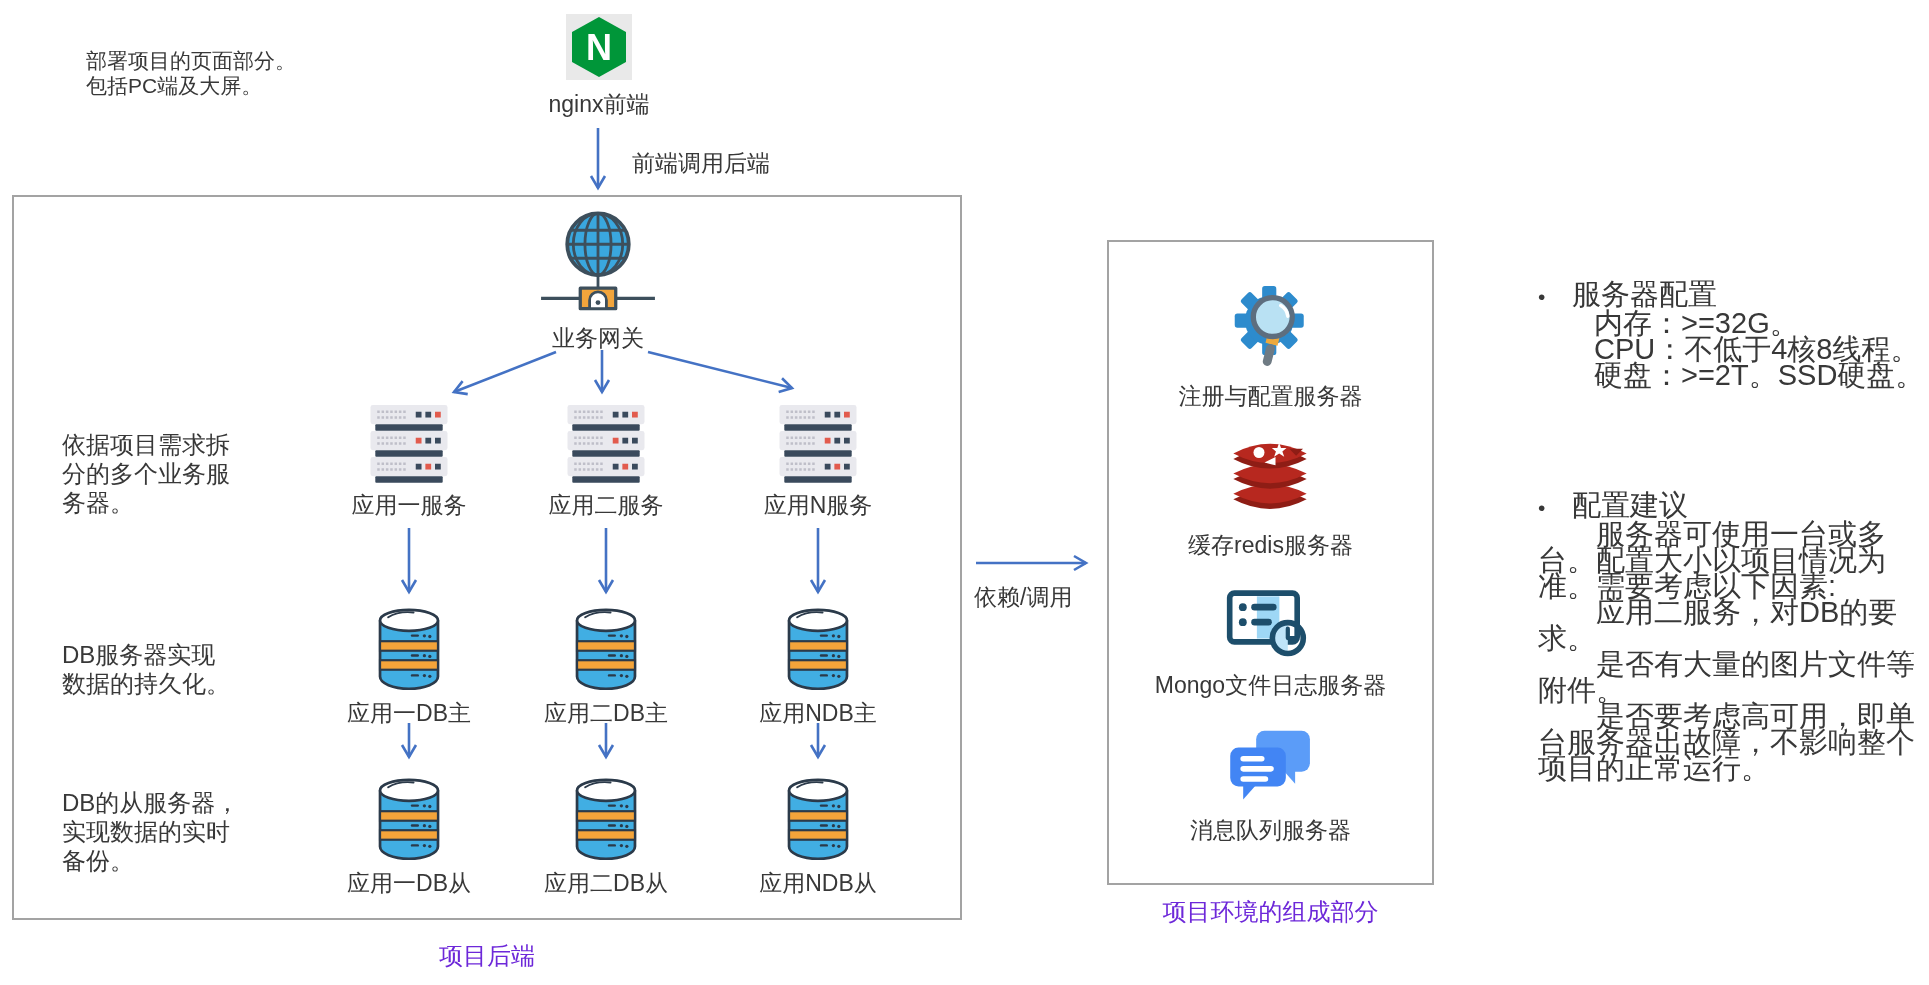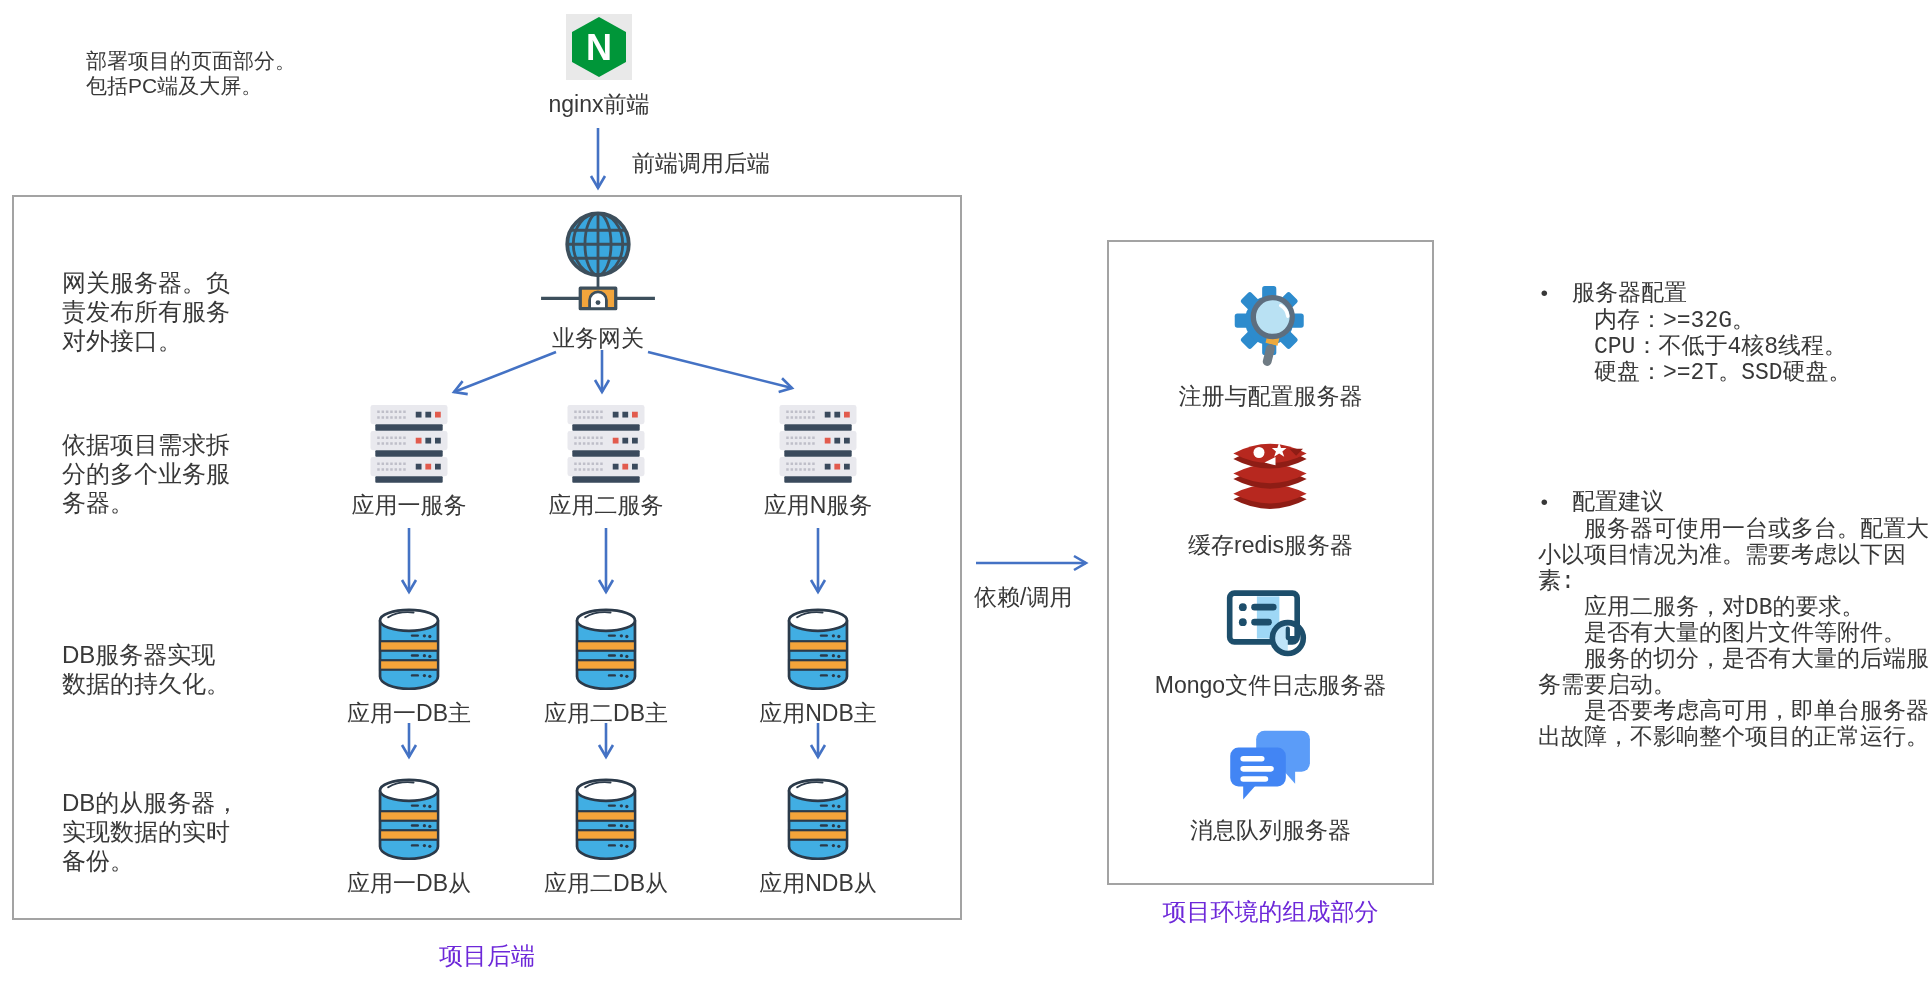--- a/index.html
+++ b/index.html
@@ -38,21 +38,21 @@
   .arrows{position:absolute;left:0;top:0;pointer-events:none;}
   .arrow-line{stroke:#4472c4;stroke-width:2.6;fill:none;}
 
   
   .env-panel{left:1107px;top:240px;width:327px;height:645px;display:flex;flex-direction:column;
              justify-content:space-evenly;align-items:center;padding:10px 0;}
   .env-item{display:flex;flex-direction:column;align-items:center;}
   .env-item .lbl{margin-top:10px;}
 
   
-  .rnotes{left:1538px;top:281px;width:391px;font-size:23px;line-height:26px;color:#383838;font-family:Liberation Mono, monospace;}
+  .rnotes{left:1538px;top:281px;width:391px;font-size:29px;line-height:26px;color:#383838;}
   .sec-title{display:flex;align-items:baseline;}
   .sec-title::before{content:"•";width:34px;flex:0 0 34px;font-size:21px;}
   .sec-line{margin-left:56px;}
   .para{margin:0;text-indent:2em;}
   .sec2{margin-top:104px;}
 </style>
 </head>
 <body>
 
 <div class="canvas">
@@ -112,23 +112,20 @@
       <polygon points="33,3 60,18 60,48 33,63 6,48 6,18" fill="#009639"></polygon>
       <text x="33" y="46" font-size="36" font-weight="bold" fill="#ffffff" text-anchor="middle" font-family="Liberation Sans, sans-serif">N</text>
     </svg>
     <div class="lbl">nginx前端</div>
   </div>
 
   <div class="abs lbl" style="left:632px;top:148px;">前端调用后端</div>
 
   <div class="frame" style="left:12px;top:195px;width:950px;height:725px;"></div>
 
-  <div class="abs note" style="left:62px;top:268px;width:200px;">网关服务器。负
-责发布所有服务
-对外接口。</div>
   <div class="abs note" style="left:62px;top:430px;width:200px;">依据项目需求拆
 分的多个业务服
 务器。</div>
   <div class="abs note" style="left:62px;top:640px;width:200px;">DB服务器实现
 数据的持久化。</div>
   <div class="abs note" style="left:62px;top:788px;width:200px;">DB的从服务器，
 实现数据的实时
 备份。</div>
 
   <div class="abs gateway-cluster">
@@ -280,21 +277,20 @@
       <div class="sec-title">服务器配置</div>
       <div class="sec-line">内存：&gt;=32G。</div>
       <div class="sec-line">CPU：不低于4核8线程。</div>
       <div class="sec-line">硬盘：&gt;=2T。SSD硬盘。</div>
     </div>
     <div class="note-sec sec2">
       <div class="sec-title">配置建议</div>
       <p class="para">服务器可使用一台或多台。配置大小以项目情况为准。需要考虑以下因素:</p>
       <p class="para">应用二服务，对DB的要求。</p>
       <p class="para">是否有大量的图片文件等附件。</p>
-      <p class="para">服务的切分，是否有大量的后端服务需要启动。</p>
       <p class="para">是否要考虑高可用，即单台服务器出故障，不影响整个项目的正常运行。</p>
     </div>
   </div>
 
   <svg class="arrows" width="1929" height="985" viewBox="0 0 1929 985">
     <defs>
       <marker id="ah" markerWidth="20" markerHeight="20" viewBox="0 0 20 20" refX="15" refY="9" orient="auto" markerUnits="userSpaceOnUse">
         <path d="M3 2 L15 9 L3 16" fill="none" stroke="#4472c4" stroke-width="2.6"></path>
       </marker>
     </defs>

